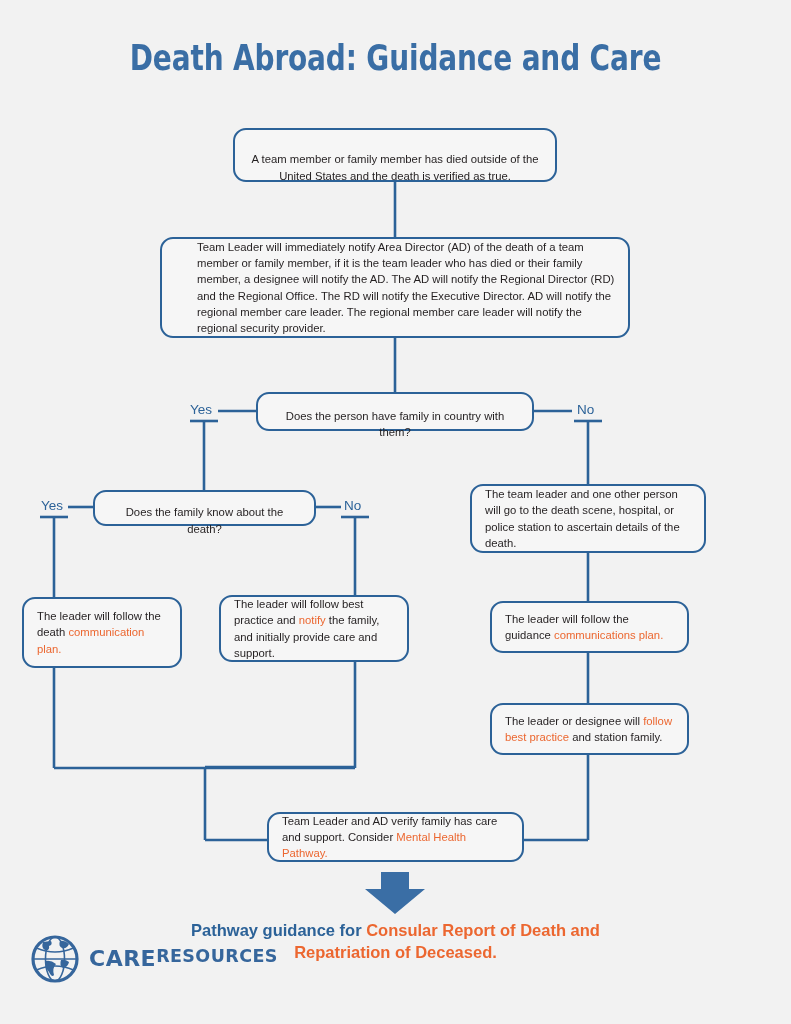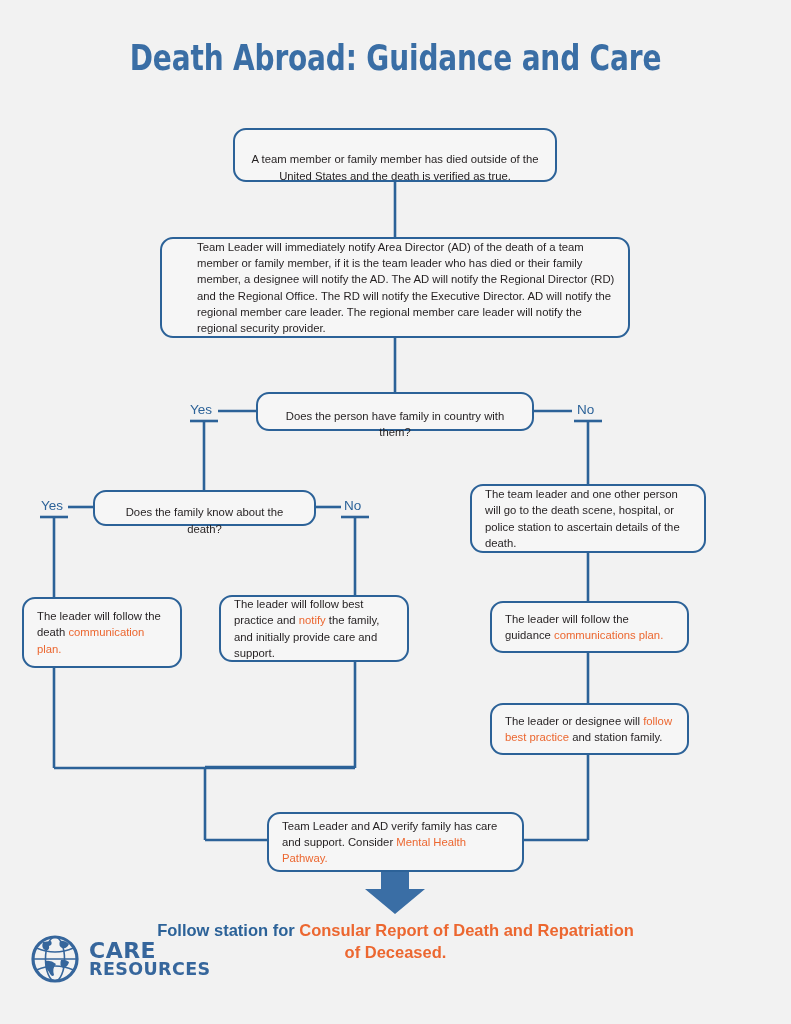--- a/index.html
+++ b/index.html
@@ -97,21 +97,21 @@
   .logo {
     position: absolute;
     left: 30px;
     top: 934px;
     display: flex;
     align-items: center;
     gap: 9px;
   }
   .logo-words {
     display: flex;
-    flex-direction: column;
+    flex-direction: row;
     line-height: 0.98;
   }
   .logo-words .l1 {
     font-family: "DejaVu Sans", sans-serif;
     font-weight: bold;
     font-size: 22px;
     letter-spacing: 0.5px;
     color: #36669c;
   }
   .logo-words .l2 {
@@ -221,28 +221,28 @@
       <span>The leader will follow the guidance </span><span class="lnk">communications plan</span><span class="lnk">.</span>
     </span>
   </div>
 
   <div class="node pad" style="left:490px; top:703px; width:199px; height:52px;">
     <span class="txt">
       <span>The leader or designee will  </span><span class="lnk">follow best practice</span><span> and station family.</span>
     </span>
   </div>
 
-  <div class="node pad" style="left:267px; top:812px; width:257px; height:60px;">
+  <div class="node pad" style="left:267px; top:812px; width:257px; height:50px;">
     <span class="txt">
       <span>Team Leader and AD verify family has care and support.  Consider </span><span class="lnk">Mental Health Pathway</span><span class="lnk">.</span>
     </span>
   </div>
 
   <div class="footer-text">
-    <span>Follow station for </span><span class="hl">Consular Report of Death and Repatriation of Deceased.</span>
+    <span>Pathway guidance for </span><span class="hl">Consular Report of Death and Repatriation of Deceased.</span>
   </div>
 
   <div class="logo">
     <svg width="50" height="50" viewBox="0 0 50 50">
       <circle cx="25" cy="25" r="22" fill="none" stroke="#36669c" stroke-width="3.2"></circle>
       <ellipse cx="25" cy="25" rx="9.5" ry="22" fill="none" stroke="#36669c" stroke-width="1.6"></ellipse>
       <line x1="3" y1="25" x2="47" y2="25" stroke="#36669c" stroke-width="1.6"></line>
       <path d="M6.5 14 Q25 22 43.5 14" fill="none" stroke="#36669c" stroke-width="1.4"></path>
       <path d="M6.5 36 Q25 28 43.5 36" fill="none" stroke="#36669c" stroke-width="1.4"></path>
       <path d="M13 8 Q11 14 15 16 Q20 17 19 12 Q23 11 21 7 Z" fill="#36669c"></path>

